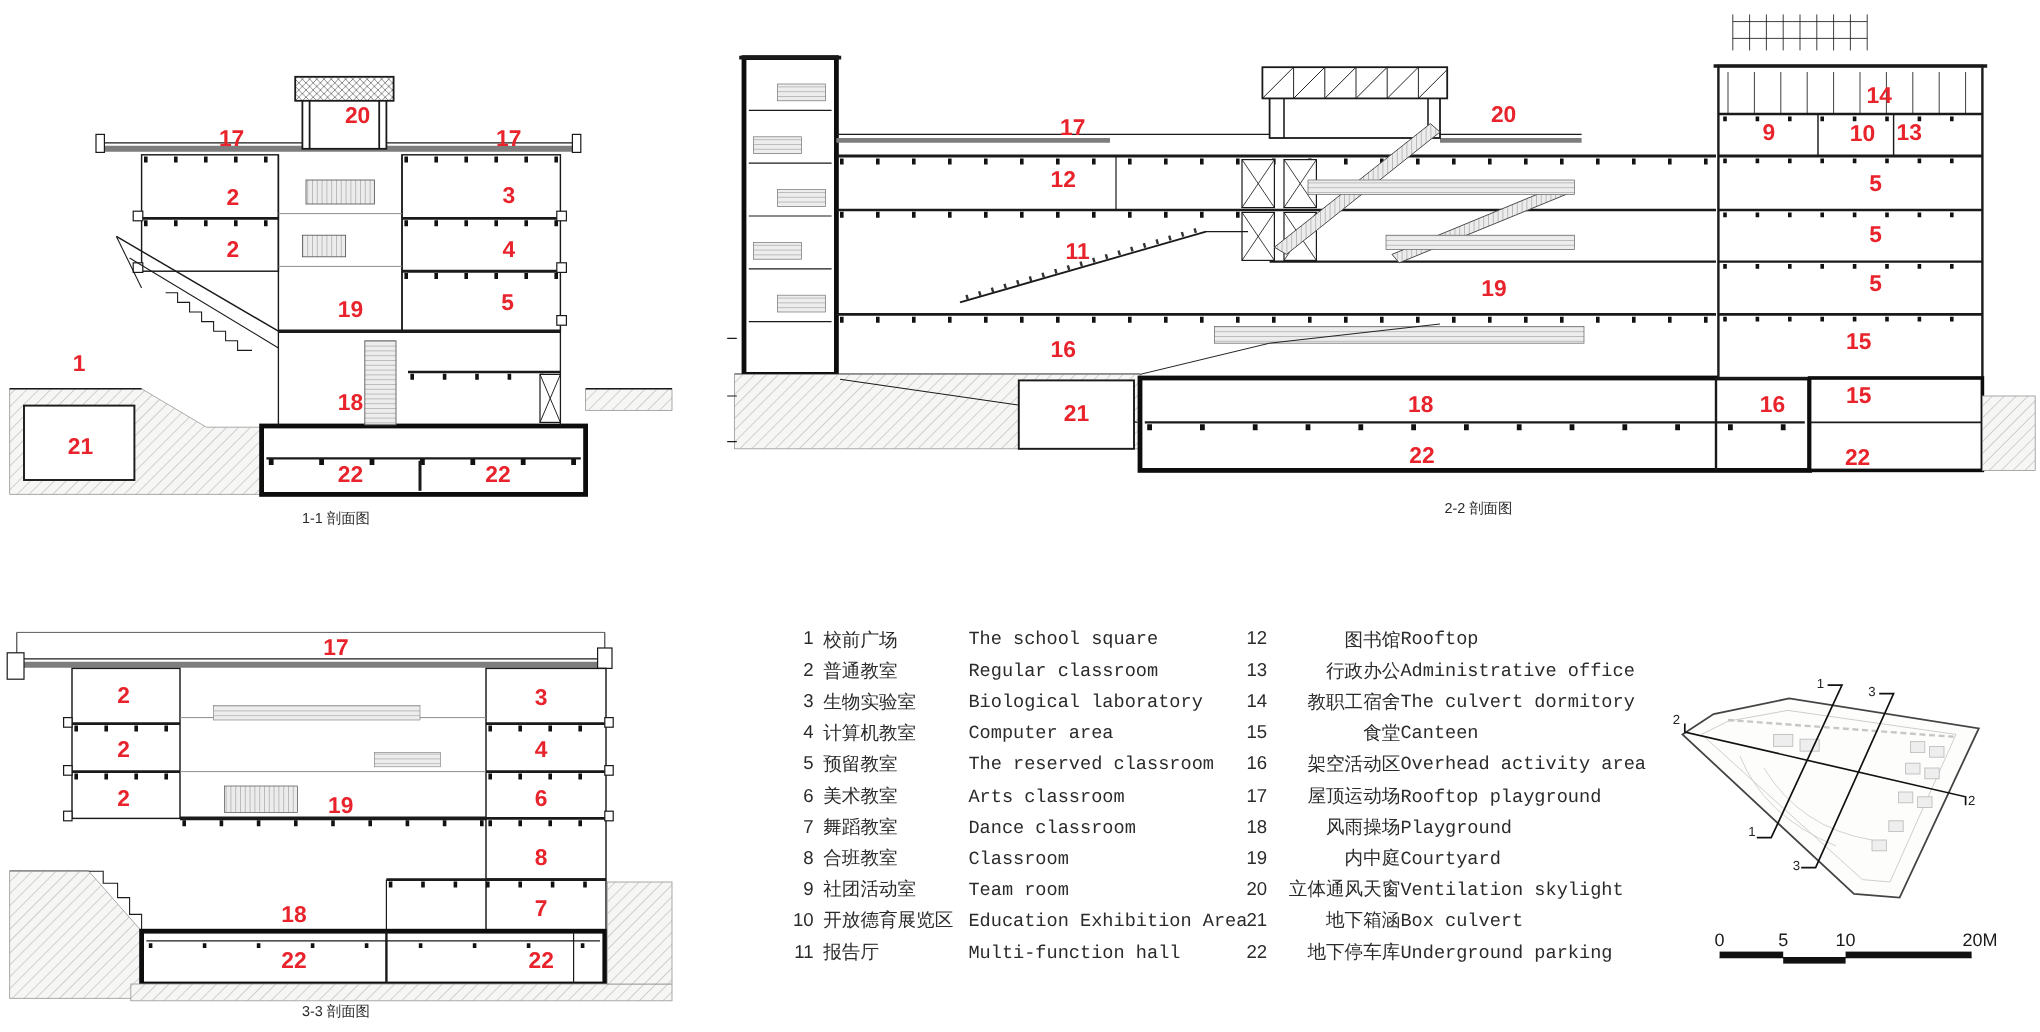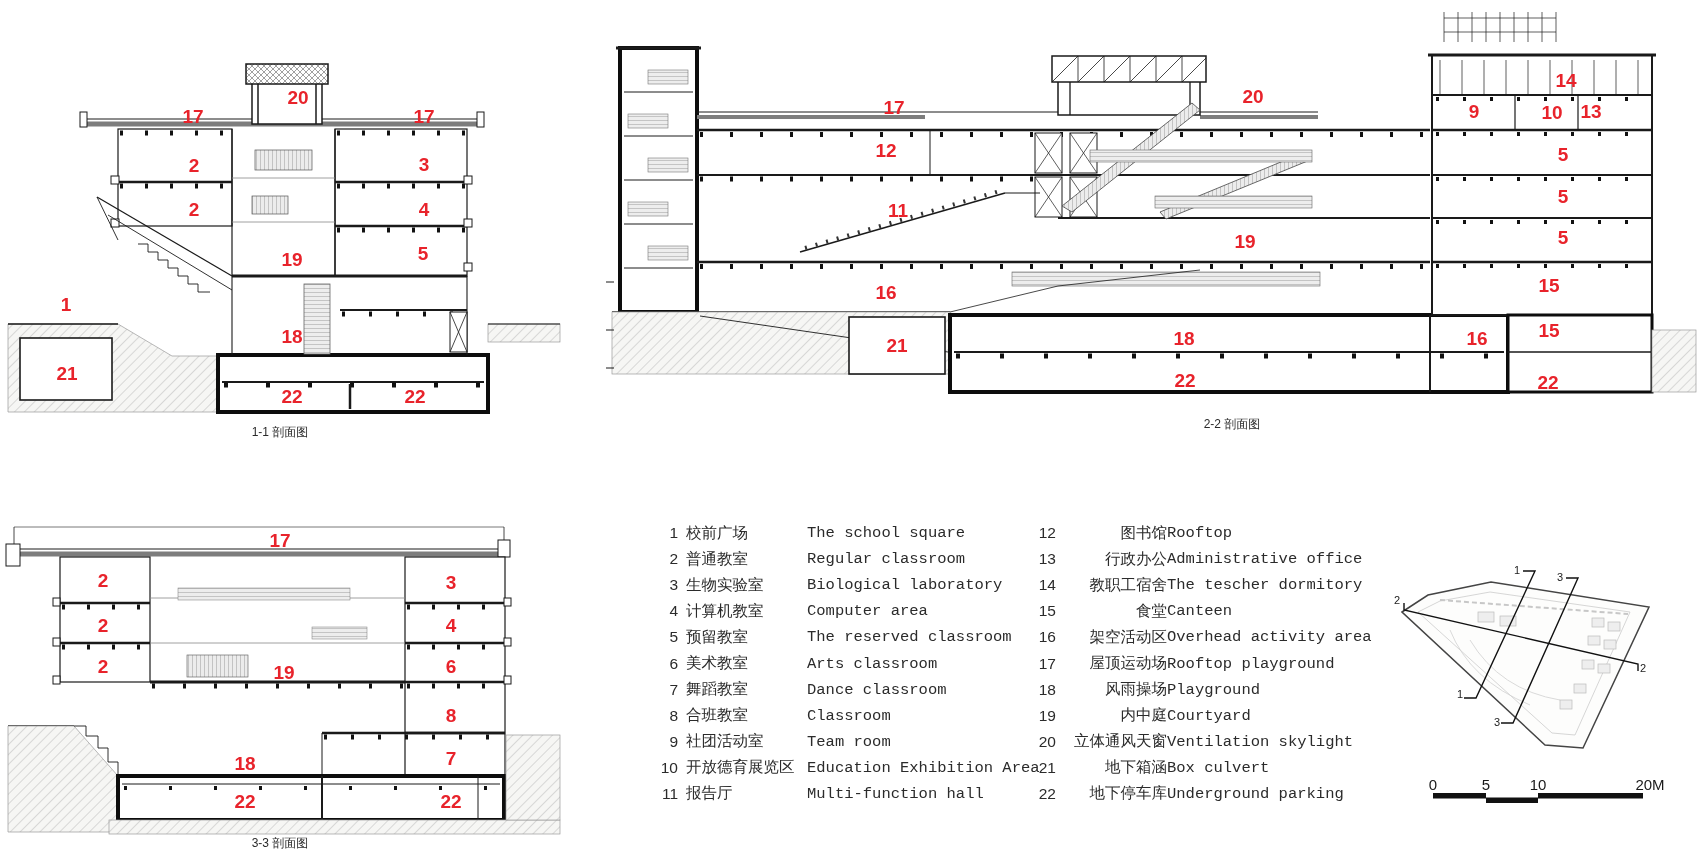--- a/index.html
+++ b/index.html
@@ -415,21 +415,21 @@
         <span class="len">Rooftop</span>
       </div>
       <div class="lrow">
         <span class="lnum">13</span>
         <span class="lzh">行政办公</span>
         <span class="len">Administrative office</span>
       </div>
       <div class="lrow">
         <span class="lnum">14</span>
         <span class="lzh">教职工宿舍</span>
-        <span class="len">The tescher dormitory</span>
+        <span class="len">The culvert dormitory</span>
       </div>
       <div class="lrow">
         <span class="lnum">15</span>
         <span class="lzh">食堂</span>
         <span class="len">Canteen</span>
       </div>
       <div class="lrow">
         <span class="lnum">16</span>
         <span class="lzh">架空活动区</span>
         <span class="len">Overhead activity area</span>

